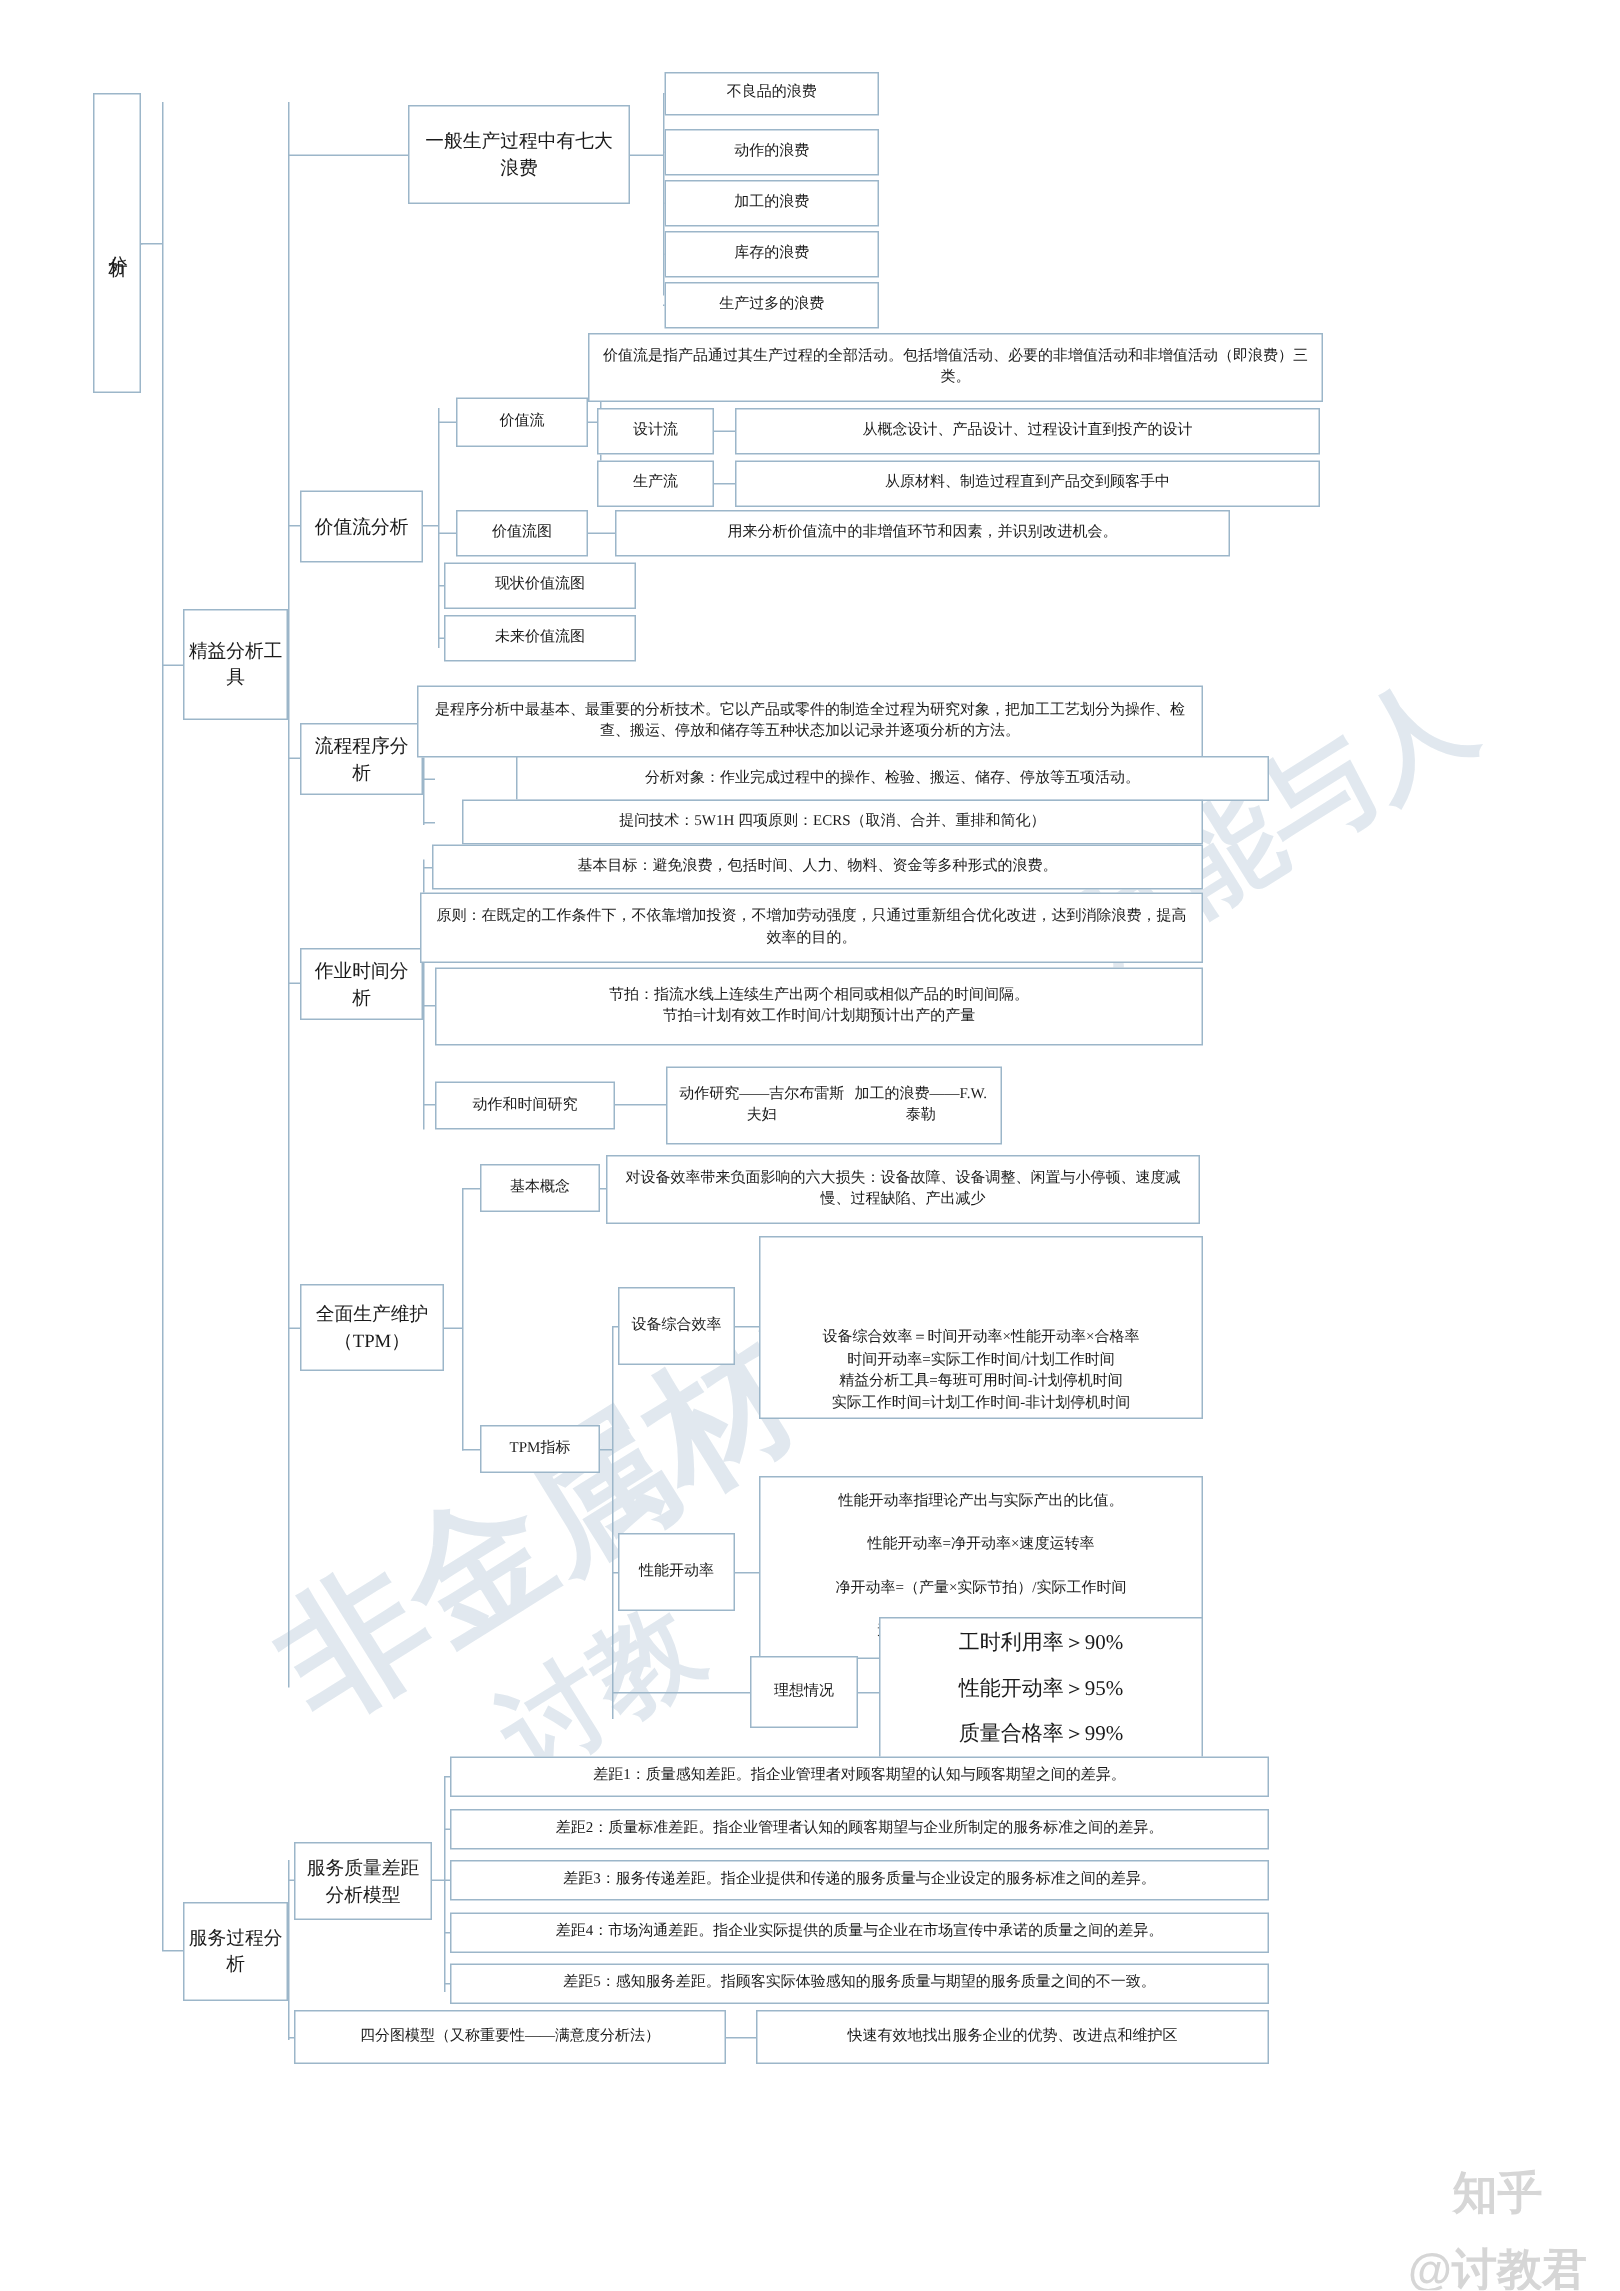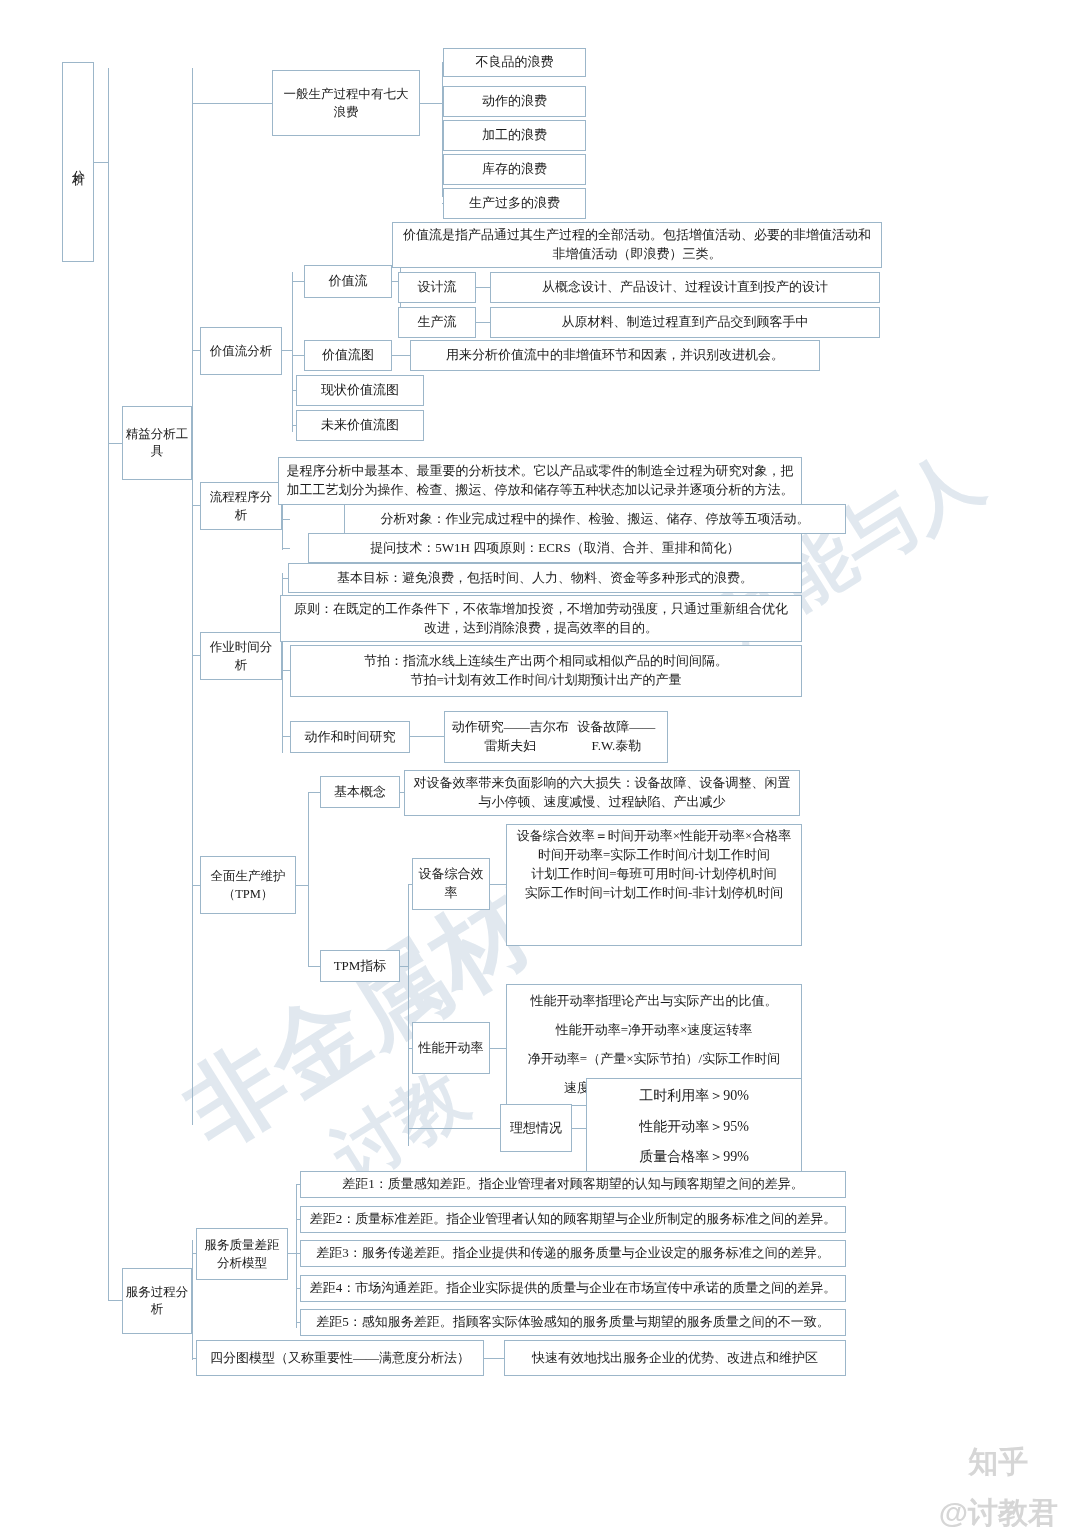--- a/index.html
+++ b/index.html
@@ -24,21 +24,21 @@
     align-items:center;
     justify-content:center;
     text-align:center;
     line-height:1.45;
     font-size:13px;
     padding:2px 5px;
     z-index:3;
     white-space:pre-line;
   }
   .fs12{font-size:12.5px;}
-  .fs13{font-size:13px;}
+  .fs13{font-size:10px;}
   .fs14{font-size:14px;}
   
   .ln{position:absolute;background:#9cb6c9;z-index:1;}
   .h{height:1px;}
   .v{width:1px;}
   
   .spine{
     position:absolute;
     box-sizing:border-box;
     border:1px solid #9cb6c9;
@@ -243,21 +243,21 @@
     <span>节拍=计划有效工作时间/计划期预计出产的产量</span>
   </div>
 
   <div class="ln h" style="left:282px;top:736px;width:8px;"></div>
   <div class="node fs13" style="left:290px;top:721px;width:120px;height:32px;">
     <span>动作和时间研究</span>
   </div>
   <div class="ln h" style="left:410px;top:736px;width:34px;"></div>
   <div class="node fs13" style="left:444px;top:711px;width:224px;height:52px;">
     <span>动作研究——吉尔布雷斯夫妇</span>
-    <span>设备故障——F.W.泰勒</span>
+    <span>加工的浪费——F.W.泰勒</span>
   </div>
 
   <div class="ln h" style="left:192px;top:885px;width:8px;"></div>
   <div class="node fs12" style="left:200px;top:856px;width:96px;height:58px;">
     <span>全面生产维护（TPM）</span>
   </div>
   <div class="ln v" style="left:308px;top:792px;height:175px;"></div>
   <div class="ln h" style="left:296px;top:885px;width:12px;"></div>
 
   <div class="ln h" style="left:308px;top:792px;width:12px;"></div>
@@ -275,24 +275,24 @@
   </div>
 
   <div class="ln v" style="left:408px;top:884px;height:262px;"></div>
   <div class="ln h" style="left:400px;top:966px;width:8px;"></div>
 
   <div class="ln h" style="left:408px;top:884px;width:10px;"></div>
   <div class="node fs13" style="left:412px;top:858px;width:78px;height:52px;">
     <span>设备综合效率</span>
   </div>
   <div class="ln h" style="left:490px;top:884px;width:20px;"></div>
-  <div class="node fs13" style="left:506px;top:824px;width:296px;height:122px;flex-direction:column;justify-content:flex-start;">
+  <div class="node fs13" style="left:506px;top:824px;width:296px;height:122px;flex-direction:column;justify-content:flex-end;">
     <span>设备综合效率＝时间开动率×性能开动率×合格率</span>
     <span>时间开动率=实际工作时间/计划工作时间</span>
-    <span>计划工作时间=每班可用时间-计划停机时间</span>
+    <span>精益分析工具=每班可用时间-计划停机时间</span>
     <span>实际工作时间=计划工作时间-非计划停机时间</span>
   </div>
 
   <div class="ln h" style="left:408px;top:1048px;width:10px;"></div>
   <div class="node fs13" style="left:412px;top:1022px;width:78px;height:52px;">
     <span>性能开动率</span>
   </div>
   <div class="ln h" style="left:490px;top:1048px;width:20px;"></div>
   <div class="node fs13" style="left:506px;top:984px;width:296px;height:122px;flex-direction:column;justify-content:space-around;">
     <span>性能开动率指理论产出与实际产出的比值。</span>

